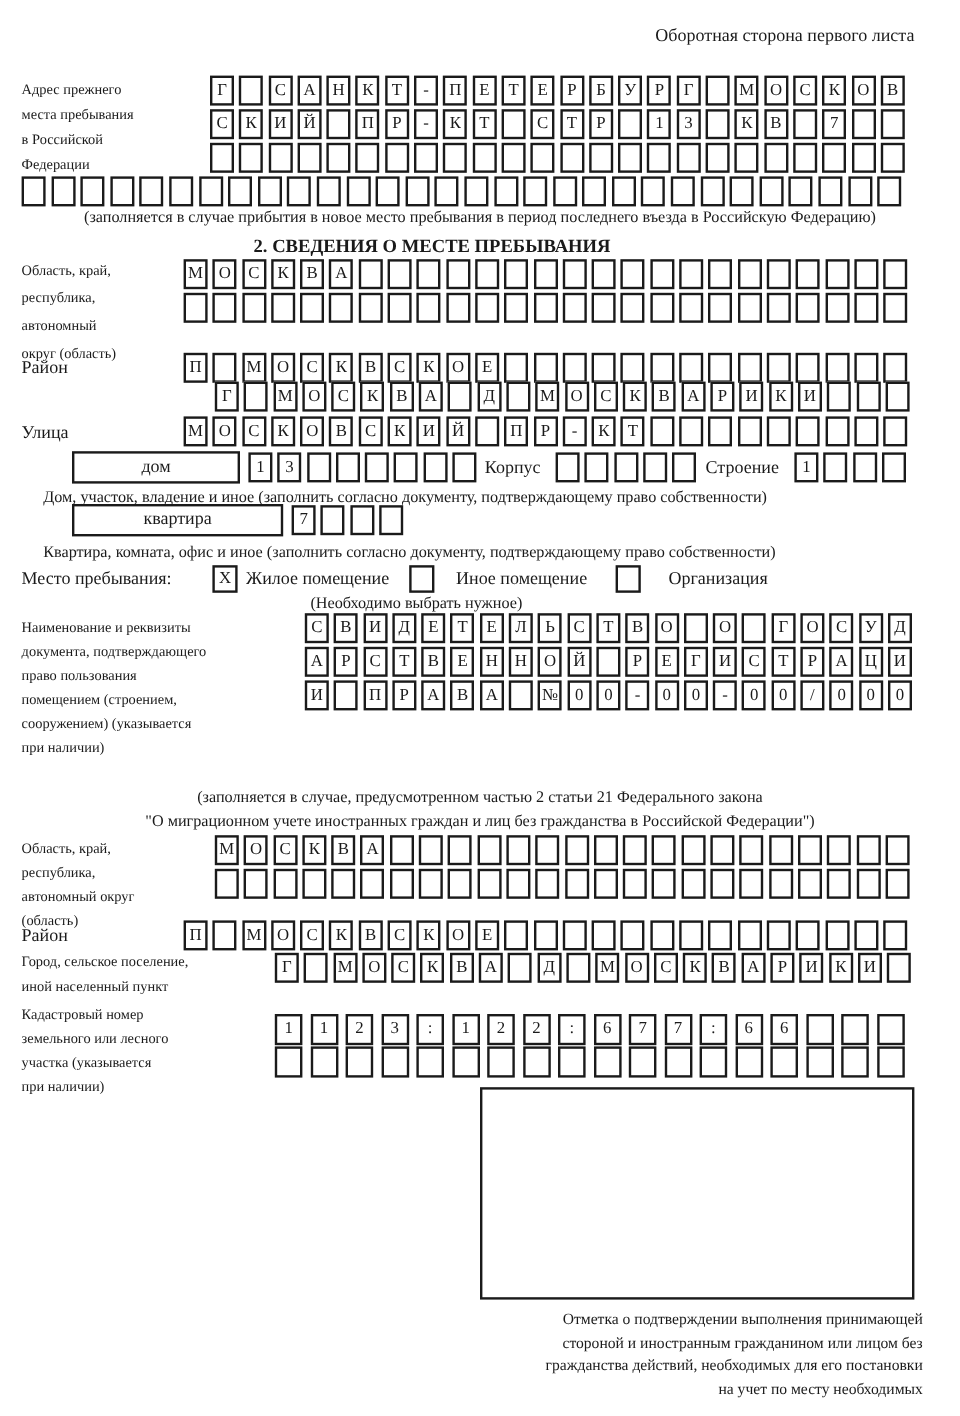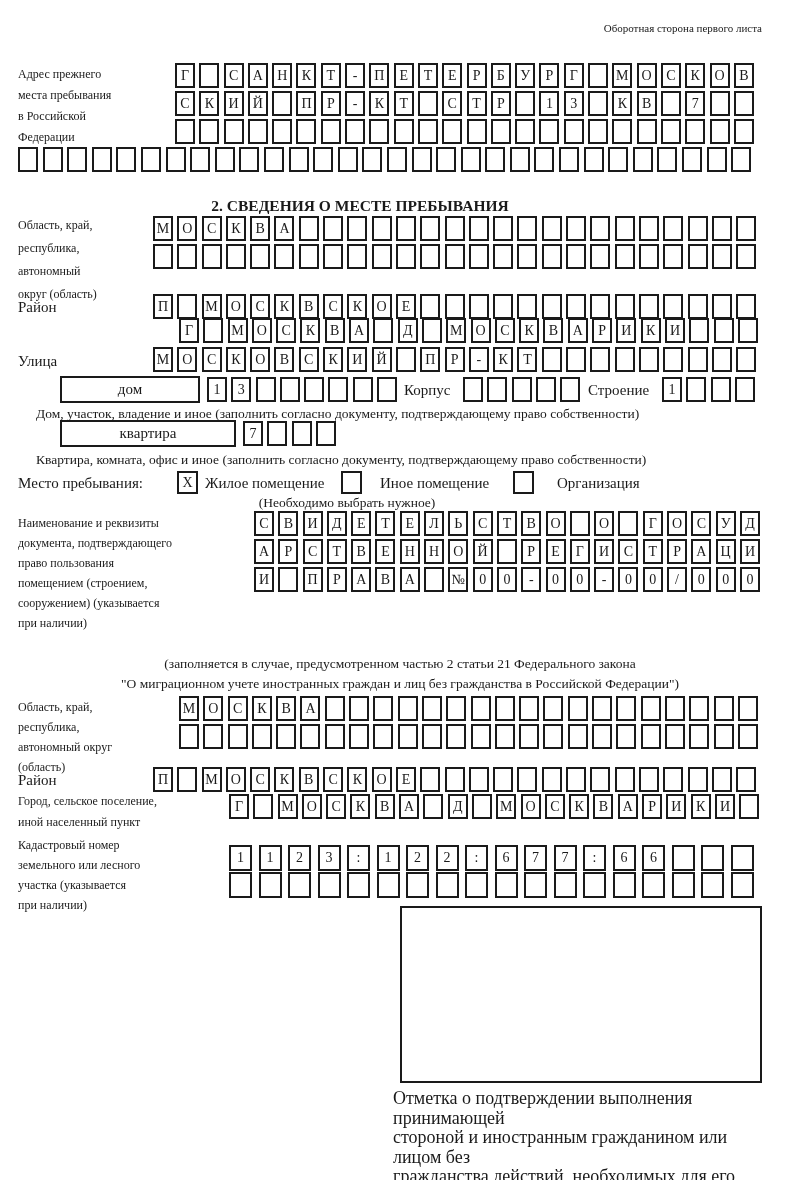--- a/index.html
+++ b/index.html
@@ -15,28 +15,28 @@
   .cells.wide .cell{width:23px;height:26px;}
   .cells.r4{gap:4.6px;}
   .title{width:720px;text-align:center;font-weight:bold;font-size:15.5px;}
   .hint{font-size:13.5px;}
   .hint-center{width:800px;text-align:center;font-size:13.5px;}
   .fieldbox{border:2px solid #1a1a1a;box-sizing:border-box;display:flex;align-items:center;
             justify-content:center;font-size:15px;background:#fff;}
   .chk{width:21px;height:23px;border:2px solid #1a1a1a;box-sizing:border-box;text-align:center;
        line-height:19px;font-size:14px;background:#fff;}
   .stamp{border:2px solid #1a1a1a;box-sizing:border-box;background:#fff;}
-  .stamp-cap div{font-size:18px;line-height:19.5px;text-align:left;}
+  .stamp-cap div{font-size:13px;line-height:19.5px;text-align:right;}
 </style>
 </head>
 <body>
 
 <div class="page">
 
-  <div class="abs" style="top:22px;right:38px;font-size:11px;">Оборотная сторона первого листа</div>
+  <div class="abs" style="top:22px;right:38px;font-size:15px;">Оборотная сторона первого листа</div>
 
   <div class="abs lbl-lines" style="top:64px;left:18px;line-height:21px;">
     <div>Адрес прежнего</div>
     <div>места пребывания</div>
     <div>в Российской</div>
     <div>Федерации</div>
   </div>
   <div class="abs cells" style="top:63px;left:175px;">
       <span class="cell">Г</span>
       <span class="cell"></span>
@@ -140,20 +140,21 @@
       <span class="cell"></span>
       <span class="cell"></span>
       <span class="cell"></span>
       <span class="cell"></span>
       <span class="cell"></span>
       <span class="cell"></span>
       <span class="cell"></span>
       <span class="cell"></span>
       <span class="cell"></span>
     </div>
+  <div class="abs hint-center" style="top:173px;left:0;">(заполняется в случае прибытия в новое место пребывания в период последнего въезда в Российскую Федерацию)</div>
 
   <div class="abs title" style="top:197px;left:0;">2. СВЕДЕНИЯ О МЕСТЕ ПРЕБЫВАНИЯ</div>
 
   <div class="abs lbl-lines" style="top:214px;left:18px;line-height:23px;">
     <div>Область, край,</div>
     <div>республика,</div>
     <div>автономный</div>
     <div>округ (область)</div>
   </div>
   <div class="abs cells" style="top:216px;left:153px;">

